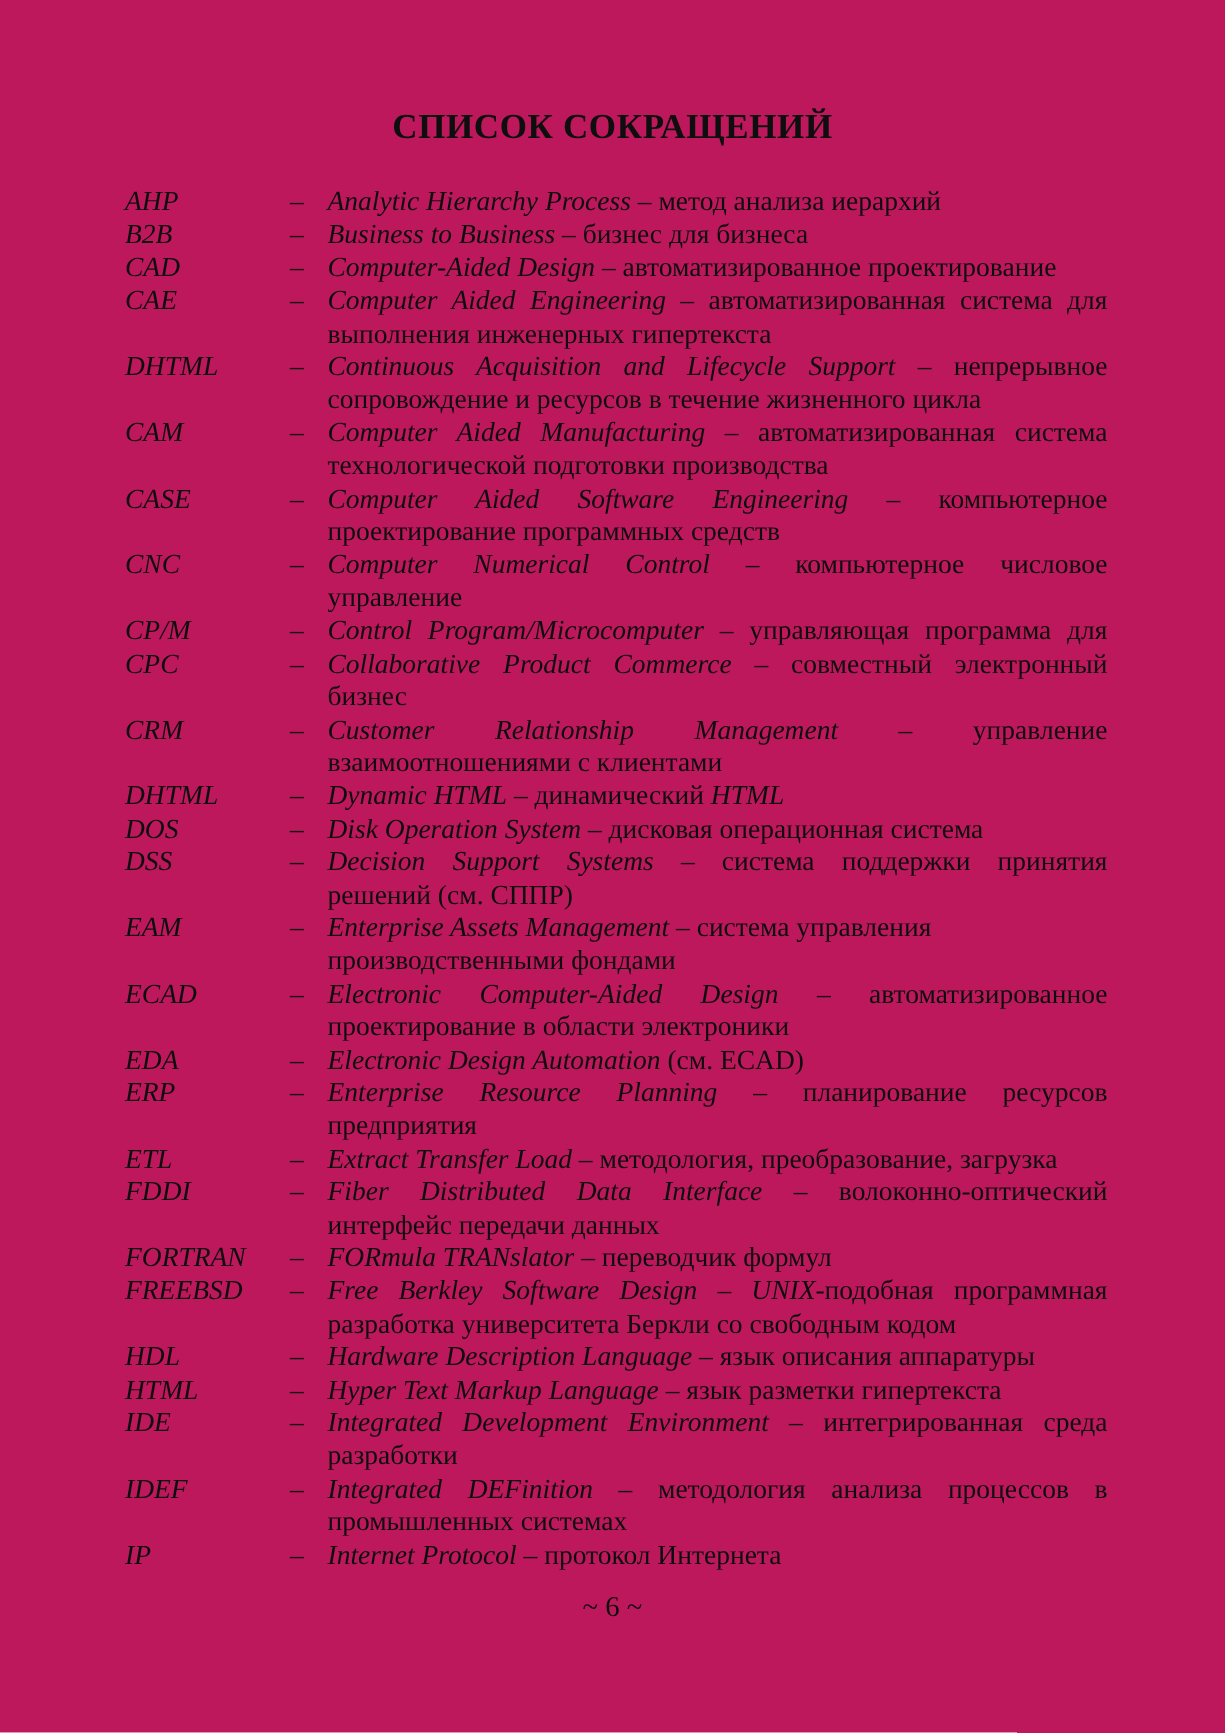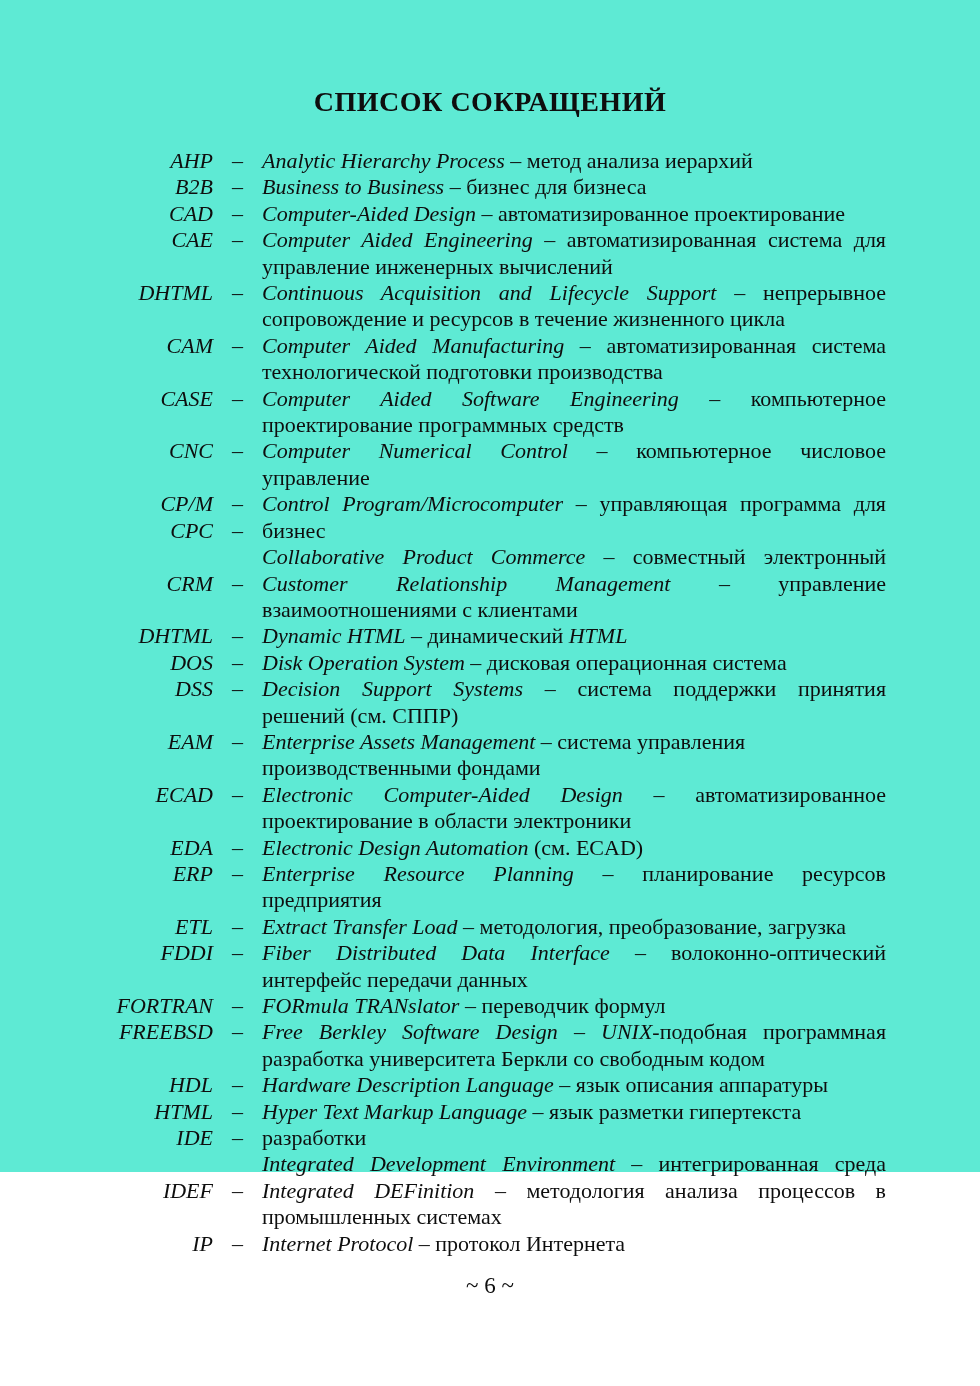--- a/index.html
+++ b/index.html
@@ -10,22 +10,22 @@
   body {
     width: 980px;
     height: 1386px;
     font-family: "Liberation Serif", serif;
     color: #0e0e0e;
     overflow: hidden;
   }
   .page {
     position: relative;
     width: 980px;
-    height: 1172px;
-    background: #5eead4;
+    height: 1386px;
+    background: #be185d;
   }
   .doc-title {
     margin: 0;
     padding-top: 86px;
     text-align: center;
     font-weight: bold;
     font-size: 28px;
     line-height: 32px;
     letter-spacing: 0.5px;
   }
@@ -35,21 +35,20 @@
   }
   .entry {
     display: flex;
     align-items: flex-start;
     font-size: 22px;
     line-height: 26.4px;
   }
   .term {
     flex: none;
     width: 113px;
-    text-align: right;
     font-style: italic;
   }
   .dash-col {
     flex: none;
     width: 49px;
     text-align: center;
   }
   .def {
     flex: none;
     width: 624px;
@@ -92,21 +91,21 @@
         <div class="dash-col">–</div>
         <div class="def">
           <div class="line"><span class="it">Computer-Aided Design</span><span> – автоматизированное проектирование</span></div>
         </div>
       </div>
       <div class="entry">
         <div class="term">CAE</div>
         <div class="dash-col">–</div>
         <div class="def">
           <div class="line j"><span class="it">Computer Aided Engineering</span><span> – автоматизированная система для</span></div>
-          <div class="line"><span>управление инженерных вычислений</span></div>
+          <div class="line"><span>выполнения инженерных гипертекста</span></div>
         </div>
       </div>
       <div class="entry">
         <div class="term">DHTML</div>
         <div class="dash-col">–</div>
         <div class="def">
           <div class="line j"><span class="it">Continuous Acquisition and Lifecycle Support</span><span> – непрерывное</span></div>
           <div class="line"><span>сопровождение и ресурсов в течение жизненного цикла</span></div>
         </div>
       </div>
@@ -138,22 +137,22 @@
         <div class="term">CP/M</div>
         <div class="dash-col">–</div>
         <div class="def">
           <div class="line j"><span class="it">Control Program/Microcomputer</span><span> – управляющая программа для</span></div>
         </div>
       </div>
       <div class="entry">
         <div class="term">CPC</div>
         <div class="dash-col">–</div>
         <div class="def">
+          <div class="line j"><span class="it">Collaborative Product Commerce</span><span> – совместный электронный</span></div>
           <div class="line"><span>бизнес</span></div>
-          <div class="line j"><span class="it">Collaborative Product Commerce</span><span> – совместный электронный</span></div>
         </div>
       </div>
       <div class="entry">
         <div class="term">CRM</div>
         <div class="dash-col">–</div>
         <div class="def">
           <div class="line j"><span class="it">Customer Relationship Management</span><span> – управление</span></div>
           <div class="line"><span>взаимоотношениями с клиентами</span></div>
         </div>
       </div>
@@ -251,22 +250,22 @@
         <div class="term">HTML</div>
         <div class="dash-col">–</div>
         <div class="def">
           <div class="line"><span class="it">Hyper Text Markup Language</span><span> – язык разметки гипертекста</span></div>
         </div>
       </div>
       <div class="entry">
         <div class="term">IDE</div>
         <div class="dash-col">–</div>
         <div class="def">
+          <div class="line j"><span class="it">Integrated Development Environment</span><span> – интегрированная среда</span></div>
           <div class="line"><span>разработки</span></div>
-          <div class="line j"><span class="it">Integrated Development Environment</span><span> – интегрированная среда</span></div>
         </div>
       </div>
       <div class="entry">
         <div class="term">IDEF</div>
         <div class="dash-col">–</div>
         <div class="def">
           <div class="line j"><span class="it">Integrated DEFinition</span><span> – методология анализа процессов в</span></div>
           <div class="line"><span>промышленных системах</span></div>
         </div>
       </div>

